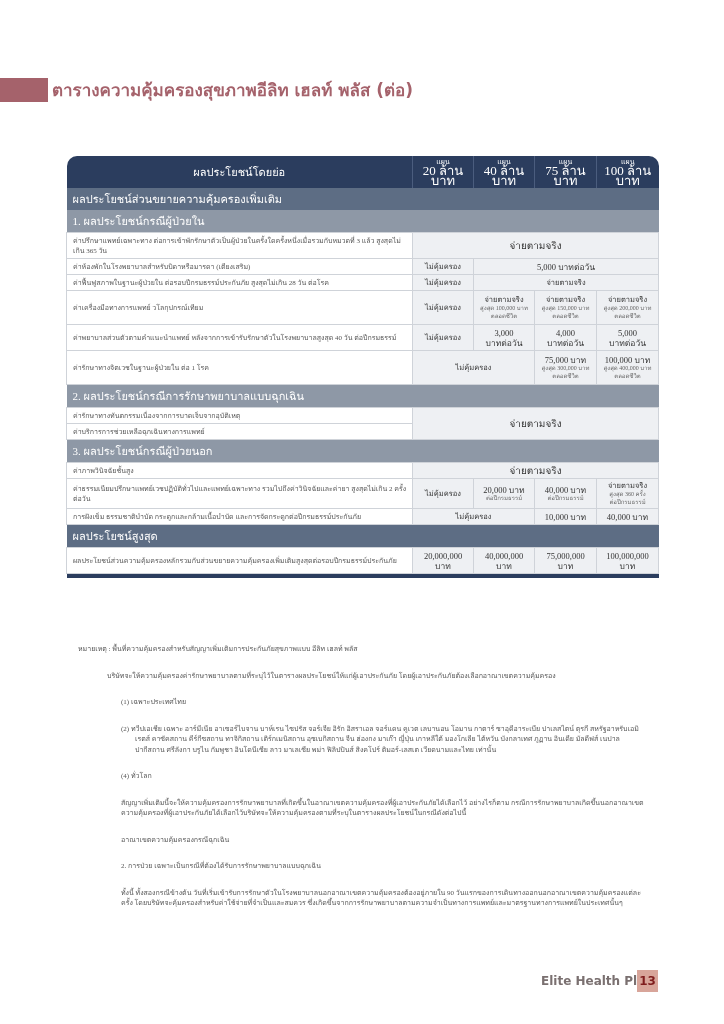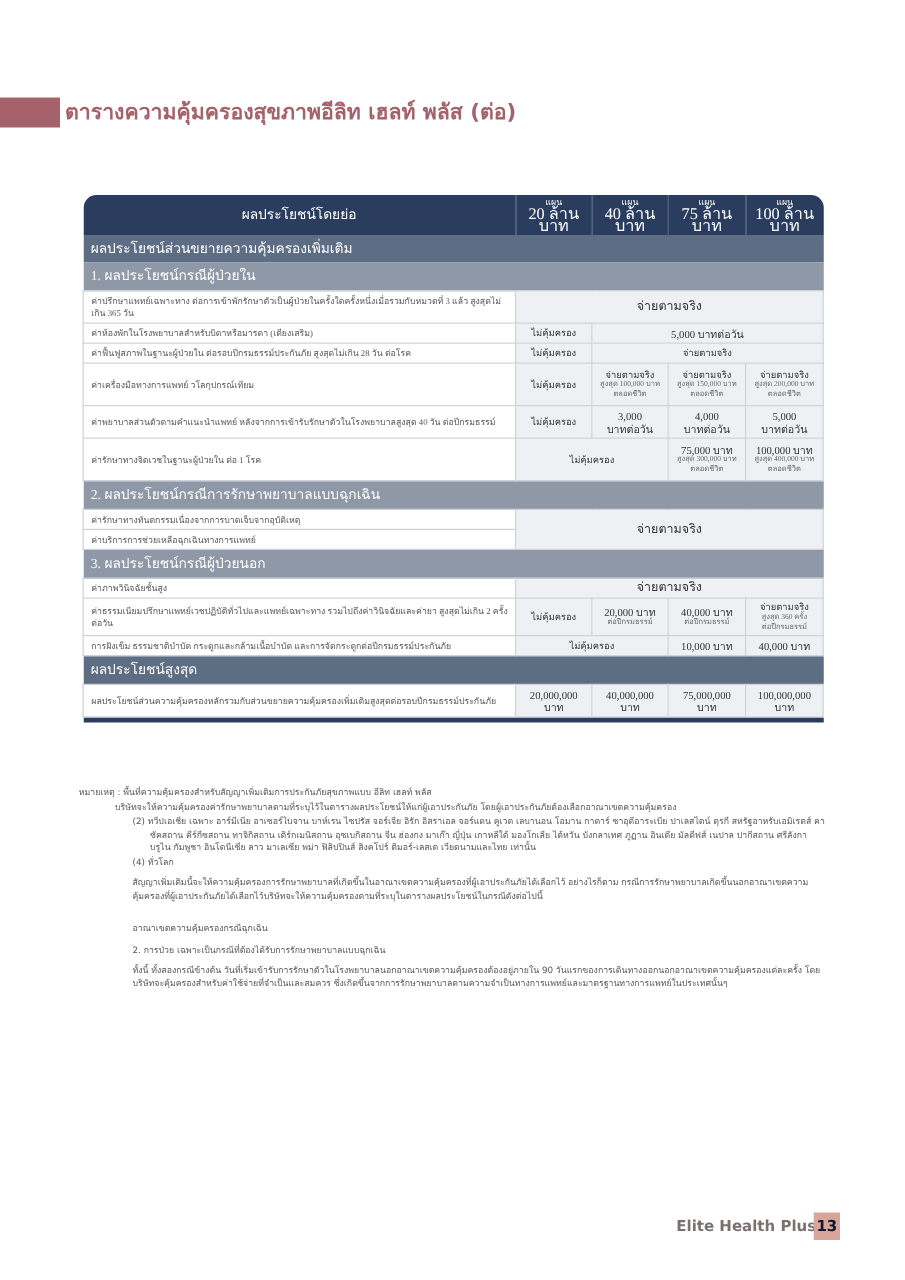--- a/index.html
+++ b/index.html
@@ -21,26 +21,26 @@
   .tbl .sec2 td { background:#8e98a6; color:#fff; font-size:11px; height:18px; border:none; padding-left:6px; }
   .tbl .row td.desc { color:#555; padding-left:6px; font-size:7px; }
   .tbl .row td.val { text-align:center; background:#eef0f3; color:#333; }
   .tbl .row td.big { font-size:10px; }
   .tbl .row td.mid { font-size:8.5px; }
   .tbl .row td .sm { display:block; font-size:6px; line-height:7.5px; color:#666; }
   .tbl .row td .bv { display:block; font-size:8.5px; line-height:10px; }
   .tbl .bottom td { height:4px; background:#2b3d5e; border:none; padding:0; }
 
   .notes { position:absolute; left:62px; top:628px; width:600px; font-size:7px; color:#555; line-height:10.5px; }
-  .notes p { margin:1px; }
+  .notes p { margin:16px;font-family:Liberation Serif, serif; }
   .notes .ind { padding-left:29px; }
   .notes .ind2 { padding-left:43px; }
   .notes .hang { padding-left:57px; text-indent:-14px; }
   .footer-brand { position:absolute; left:541px; top:974px; font-size:12px; color:#7a7070; font-weight:bold; }
-  .page-num { position:absolute; left:651px; top:970px; width:21px; height:22px; background:#d8a59a; color:#0f172a; font-size:12px; font-weight:bold; text-align:center; line-height:22px; }
+  .page-num { position:absolute; left:637px; top:970px; width:21px; height:22px; background:#d8a59a; color:#7f1d1d; font-size:12px; font-weight:bold; text-align:center; line-height:22px; }
 </style>
 </head>
 <body>
 
 <div class="title-bar"></div>
 <div class="page-title">ตารางความคุ้มครองสุขภาพอีลิท เฮลท์ พลัส (ต่อ)</div>
 
 <table class="tbl">
   <colgroup>
     <col style="width:346px">
@@ -190,20 +190,21 @@
   </tr>
   <tr class="bottom">
         <td colspan="5"></td>
       </tr>
 </tbody>
   </table>
 
 <div class="notes">
   <p><span>หมายเหตุ :</span> <span>พื้นที่ความคุ้มครองสำหรับสัญญาเพิ่มเติมการประกันภัยสุขภาพแบบ อีลิท เฮลท์ พลัส</span></p>
   <p class="ind">บริษัทจะให้ความคุ้มครองค่ารักษาพยาบาลตามที่ระบุไว้ในตารางผลประโยชน์ให้แก่ผู้เอาประกันภัย โดยผู้เอาประกันภัยต้องเลือกอาณาเขตความคุ้มครอง</p>
+  <p class="hang" style="margin-top:4px">(1) เฉพาะประเทศไทย</p>
   <p class="hang">(2) ทวีปเอเชีย เฉพาะ อาร์มีเนีย อาเซอร์ไบจาน บาห์เรน ไซปรัส จอร์เจีย อิรัก อิสราเอล จอร์แดน คูเวต เลบานอน โอมาน กาตาร์ ซาอุดีอาระเบีย ปาเลสไตน์ ตุรกี สหรัฐอาหรับเอมิเรตส์ คาซัคสถาน คีร์กีซสถาน ทาจิกิสถาน เติร์กเมนิสถาน อุซเบกิสถาน จีน ฮ่องกง มาเก๊า ญี่ปุ่น เกาหลีใต้ มองโกเลีย ไต้หวัน บังกลาเทศ ภูฏาน อินเดีย มัลดีฟส์ เนปาล ปากีสถาน ศรีลังกา บรูไน กัมพูชา อินโดนีเซีย ลาว มาเลเซีย พม่า ฟิลิปปินส์ สิงคโปร์ ติมอร์-เลสเต เวียดนามและไทย เท่านั้น</p>
   <p class="hang">(4) ทั่วโลก</p>
   <p class="ind2" style="margin-top:6px">สัญญาเพิ่มเติมนี้จะให้ความคุ้มครองการรักษาพยาบาลที่เกิดขึ้นในอาณาเขตความคุ้มครองที่ผู้เอาประกันภัยได้เลือกไว้ อย่างไรก็ตาม กรณีการรักษาพยาบาลเกิดขึ้นนอกอาณาเขตความคุ้มครองที่ผู้เอาประกันภัยได้เลือกไว้บริษัทจะให้ความคุ้มครองตามที่ระบุในตารางผลประโยชน์ในกรณีดังต่อไปนี้</p>
   <p class="ind2" style="margin-top:16px">อาณาเขตความคุ้มครองกรณีฉุกเฉิน</p>
   <p class="ind2" style="margin-top:6px">2. การป่วย เฉพาะเป็นกรณีที่ต้องได้รับการรักษาพยาบาลแบบฉุกเฉิน</p>
   <p class="ind2" style="margin-top:6px">ทั้งนี้ ทั้งสองกรณีข้างต้น วันที่เริ่มเข้ารับการรักษาตัวในโรงพยาบาลนอกอาณาเขตความคุ้มครองต้องอยู่ภายใน 90 วันแรกของการเดินทางออกนอกอาณาเขตความคุ้มครองแต่ละครั้ง โดยบริษัทจะคุ้มครองสำหรับค่าใช้จ่ายที่จำเป็นและสมควร ซึ่งเกิดขึ้นจากการรักษาพยาบาลตามความจำเป็นทางการแพทย์และมาตรฐานทางการแพทย์ในประเทศนั้นๆ</p>
 </div>
 
 <div class="footer-brand">Elite Health Plus</div>
 <div class="page-num">13</div>

